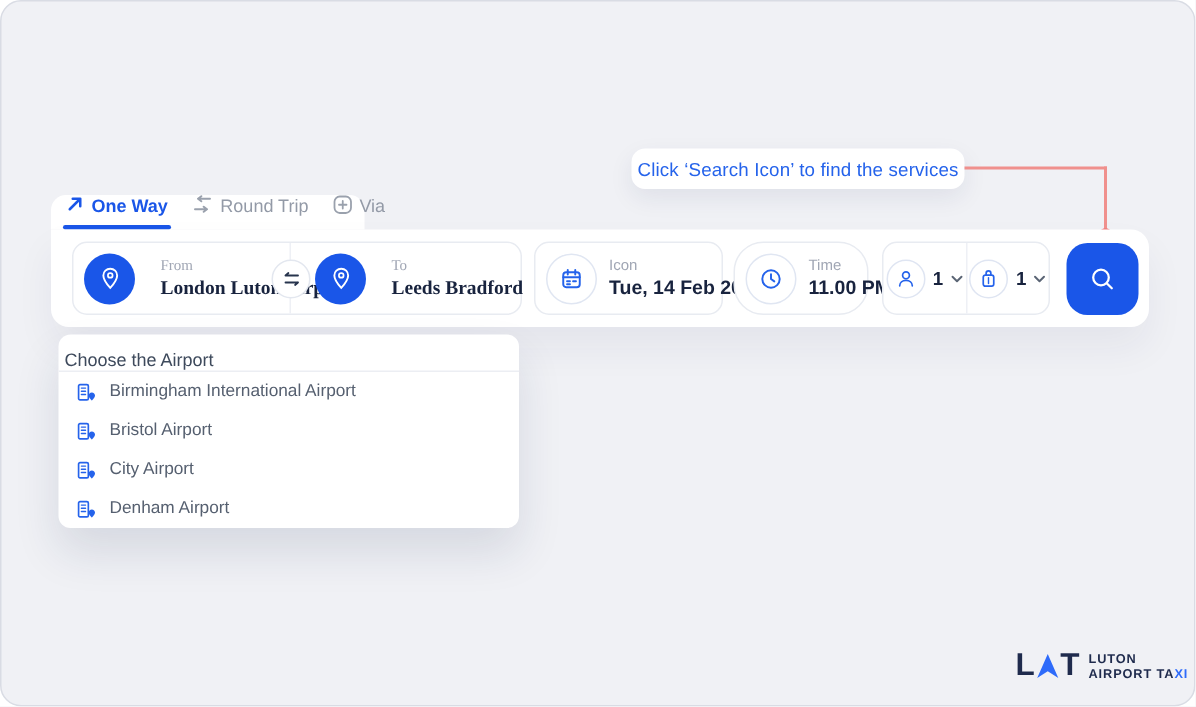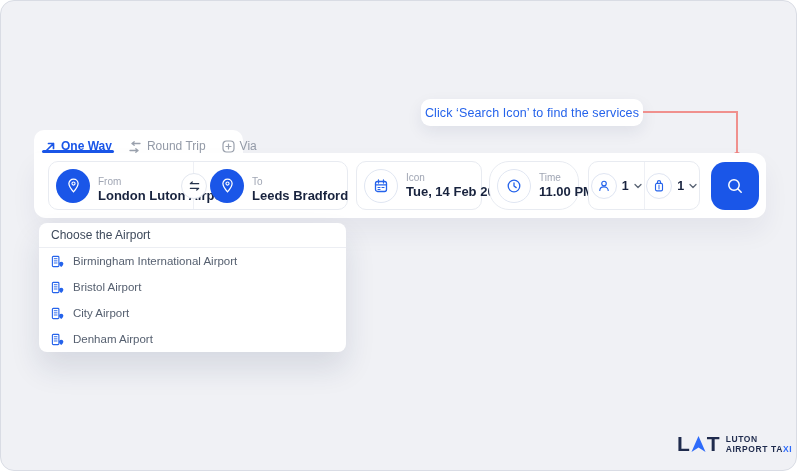--- a/index.html
+++ b/index.html
@@ -21,40 +21,40 @@
   .conn-h { position:absolute; left:642px; top:110px; width:95px; height:2px; background:#f0908d; }
   .conn-v { position:absolute; left:735px; top:110px; width:2px; height:42px; background:#f0908d; }
   .conn-dot { position:absolute; left:732px; top:151px; width:8px; height:8px; border-radius:50%; background:#ee8080; }
 
   
   .tabstrip {
     position:absolute; left:33px; top:129px; width:209px; height:23px;
     background:#ffffff; border-radius:10px 10px 0 0;
     display:flex; align-items:center; padding:0 10px; gap:16px;
   }
-  .tab { position:relative; height:100%; display:flex; align-items:flex-end; gap:5px;
+  .tab { position:relative; height:100%; display:flex; align-items:flex-start; gap:5px;
     font-size:12px; color:#939aa7; cursor:pointer; white-space:nowrap; }
   .tab.active { color:#1a56e8; font-weight:700; }
   .tab-underline { position:absolute; left:-2px; right:-2px; bottom:0; height:3px;
     border-radius:3px; background:#1a56e8; }
   .tab svg { flex:0 0 auto; }
 
   
   .card {
     position:absolute; left:33px; top:152px; width:732px; height:65px;
     background:#ffffff; border-radius:0 12px 12px 12px;
     box-shadow:0 14px 26px rgba(30,42,84,0.06);
   }
   .fieldbox {
     position:absolute; top:8px; height:49px;
     border:1px solid #e8ebf1; border-radius:10px; background:#fff;
     display:flex; align-items:center;
   }
   .fromto { left:14px; width:300px; }
-  .ft-side { display:flex; align-items:flex-end; gap:8px; padding:0 6px 0 7px; flex:1; min-width:0; }
+  .ft-side { display:flex; align-items:center; gap:17px; padding:0 6px 0 7px; flex:1; min-width:0;font-family:Liberation Serif, serif; }
   .pin-circle { width:34px; height:34px; border-radius:50%; background:#1a56e8;
     display:flex; align-items:center; justify-content:center; flex:0 0 auto; }
   .ft-texts { display:flex; flex-direction:column; gap:1px; min-width:0; }
   .f-label { font-size:10px; color:#a0a6b4; }
   .f-value { font-size:13px; font-weight:700; color:#18233e; white-space:nowrap; }
   .ft-div { position:relative; width:0; height:100%; border-left:1px solid #eef0f5; }
   .swap-btn {
     position:absolute; left:-13px; top:50%; transform:translateY(-50%);
     width:26px; height:26px; border-radius:50%; background:#fff;
     border:1px solid #e3e7ef; display:flex; align-items:center; justify-content:center;
@@ -76,21 +76,21 @@
     display:flex; align-items:center; justify-content:center;
   }
 
   
   .dropdown {
     position:absolute; left:38px; top:222px; width:307px;
     background:#ffffff; border-radius:8px;
     box-shadow:0 16px 30px rgba(25,39,80,0.12);
     overflow:hidden;
   }
-  .dd-header { height:25px; display:flex; align-items:center; padding:0 12px;
+  .dd-header { height:25px; display:flex; align-items:flex-end; padding:0 4px;
     font-size:12px; color:#3e4a5c; border-bottom:1px solid #eceef3; }
   .dd-item { height:26px; display:flex; align-items:center; gap:9px; padding:0 12px;
     font-size:11.5px; color:#566070; cursor:pointer; }
   .dd-item.active { background:#ecf3fd; }
   .dd-item svg { flex:0 0 auto; }
 
   
   .logo { position:absolute; left:676px; top:433px; display:flex; align-items:center; gap:3px; }
   .logo-lat { display:flex; align-items:flex-end; font-weight:700; color:#1f2b4d;
     font-size:21px; line-height:20px; letter-spacing:-1px; }

